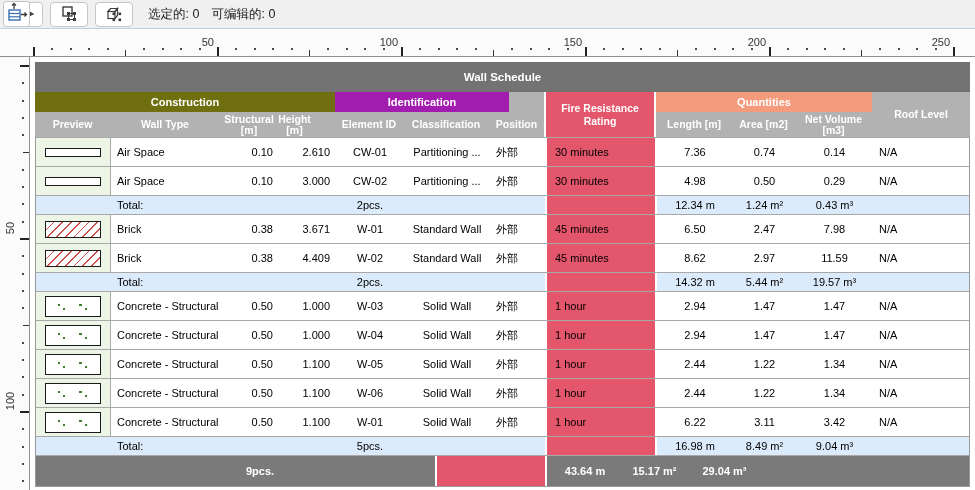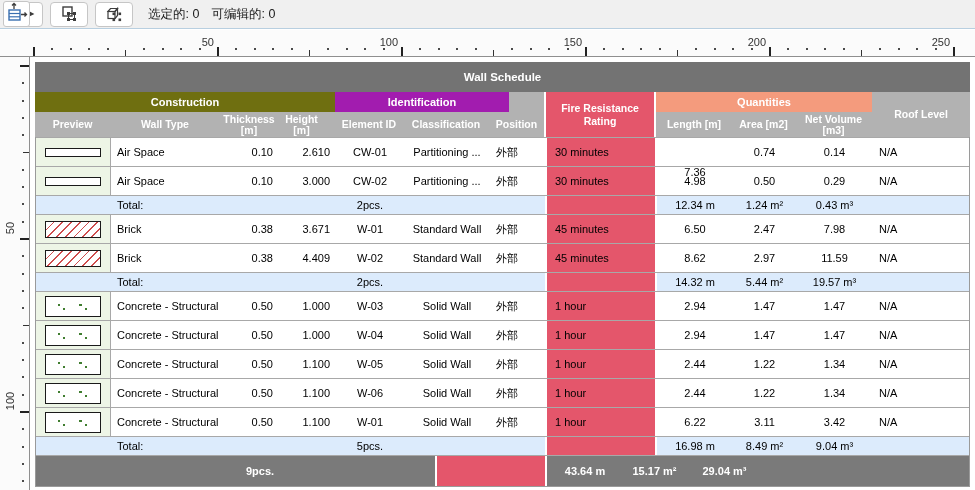--- a/index.html
+++ b/index.html
@@ -228,23 +228,23 @@
   </div>
 
 <div class="schedule">
   <div class="sched-title" style="background: rgb(115, 115, 115);">Wall Schedule</div>
   <div class="sched-header" style="background: rgb(178, 178, 178);">
       <div class="grp" style="left: 0px; width: 300px; background: rgb(111, 111, 16);">Construction</div>
       <div class="grp" style="left: 300px; width: 174px; background: #a21caf;">Identification</div>
       <div class="grp" style="left: 621px; width: 216px; background: rgb(244, 155, 125);">Quantities</div>
       <div class="colhead" style="left: 0px; width: 75px;">Preview</div>
       <div class="colhead" style="left: 75px; width: 110px;">Wall Type</div>
-      <div class="colhead" style="left: 185px; width: 58px;">Thickness
+      <div class="colhead" style="left: 185px; width: 58px;">Structural
 [m]</div>
-      <div class="colhead" style="left: 238px; width: 57px;">Height
+      <div class="colhead" style="left: 231px; width: 57px;">Height
 [m]</div>
       <div class="colhead" style="left: 300px; width: 68px;">Element ID</div>
       <div class="colhead" style="left: 368px; width: 86px;">Classification</div>
       <div class="colhead" style="left: 454px; width: 55px;">Position</div>
       <div class="colhead" style="left: 621px; width: 76px;">Length [m]</div>
       <div class="colhead" style="left: 697px; width: 63px;">Area [m2]</div>
       <div class="colhead" style="left: 760px; width: 77px;">Net Volume
 [m3]</div>
       <div class="span2" style="left: 509px; width: 112px; background: rgb(228, 86, 107); border-left: 2px solid rgb(255, 255, 255); border-right: 2px solid rgb(255, 255, 255);">Fire Resistance
 Rating</div>
@@ -255,21 +255,21 @@
         <div class="cell ac cell-preview-data" style="width: 75px; background: rgb(237, 245, 230);">
           <div class="pv pv-air"></div>
         </div>
         <div class="cell al" style="width: 110px;">Air Space</div>
         <div class="cell ar" style="width: 58px;">0.10</div>
         <div class="cell ar" style="width: 57px;">2.610</div>
         <div class="cell ac" style="width: 68px;">CW-01</div>
         <div class="cell ac" style="width: 86px;">Partitioning ...</div>
         <div class="cell al" style="width: 55px;">外部</div>
         <div class="cell al cell-fire" style="width: 112px; background: rgb(228, 86, 107);">30 minutes</div>
-        <div class="cell ac" style="width: 76px; margin-top: 20px;">7.36</div>
+        <div class="cell ac" style="width: 76px;">7.36</div>
         <div class="cell ac" style="width: 63px;">0.74</div>
         <div class="cell ac" style="width: 77px;">0.14</div>
         <div class="cell al" style="width: 98px;">N/A</div>
       </div>
       <div class="row row-data">
         <div class="cell ac cell-preview-data" style="width: 75px; background: rgb(237, 245, 230);">
           <div class="pv pv-air"></div>
         </div>
         <div class="cell al" style="width: 110px;">Air Space</div>
         <div class="cell ar" style="width: 58px;">0.10</div>

